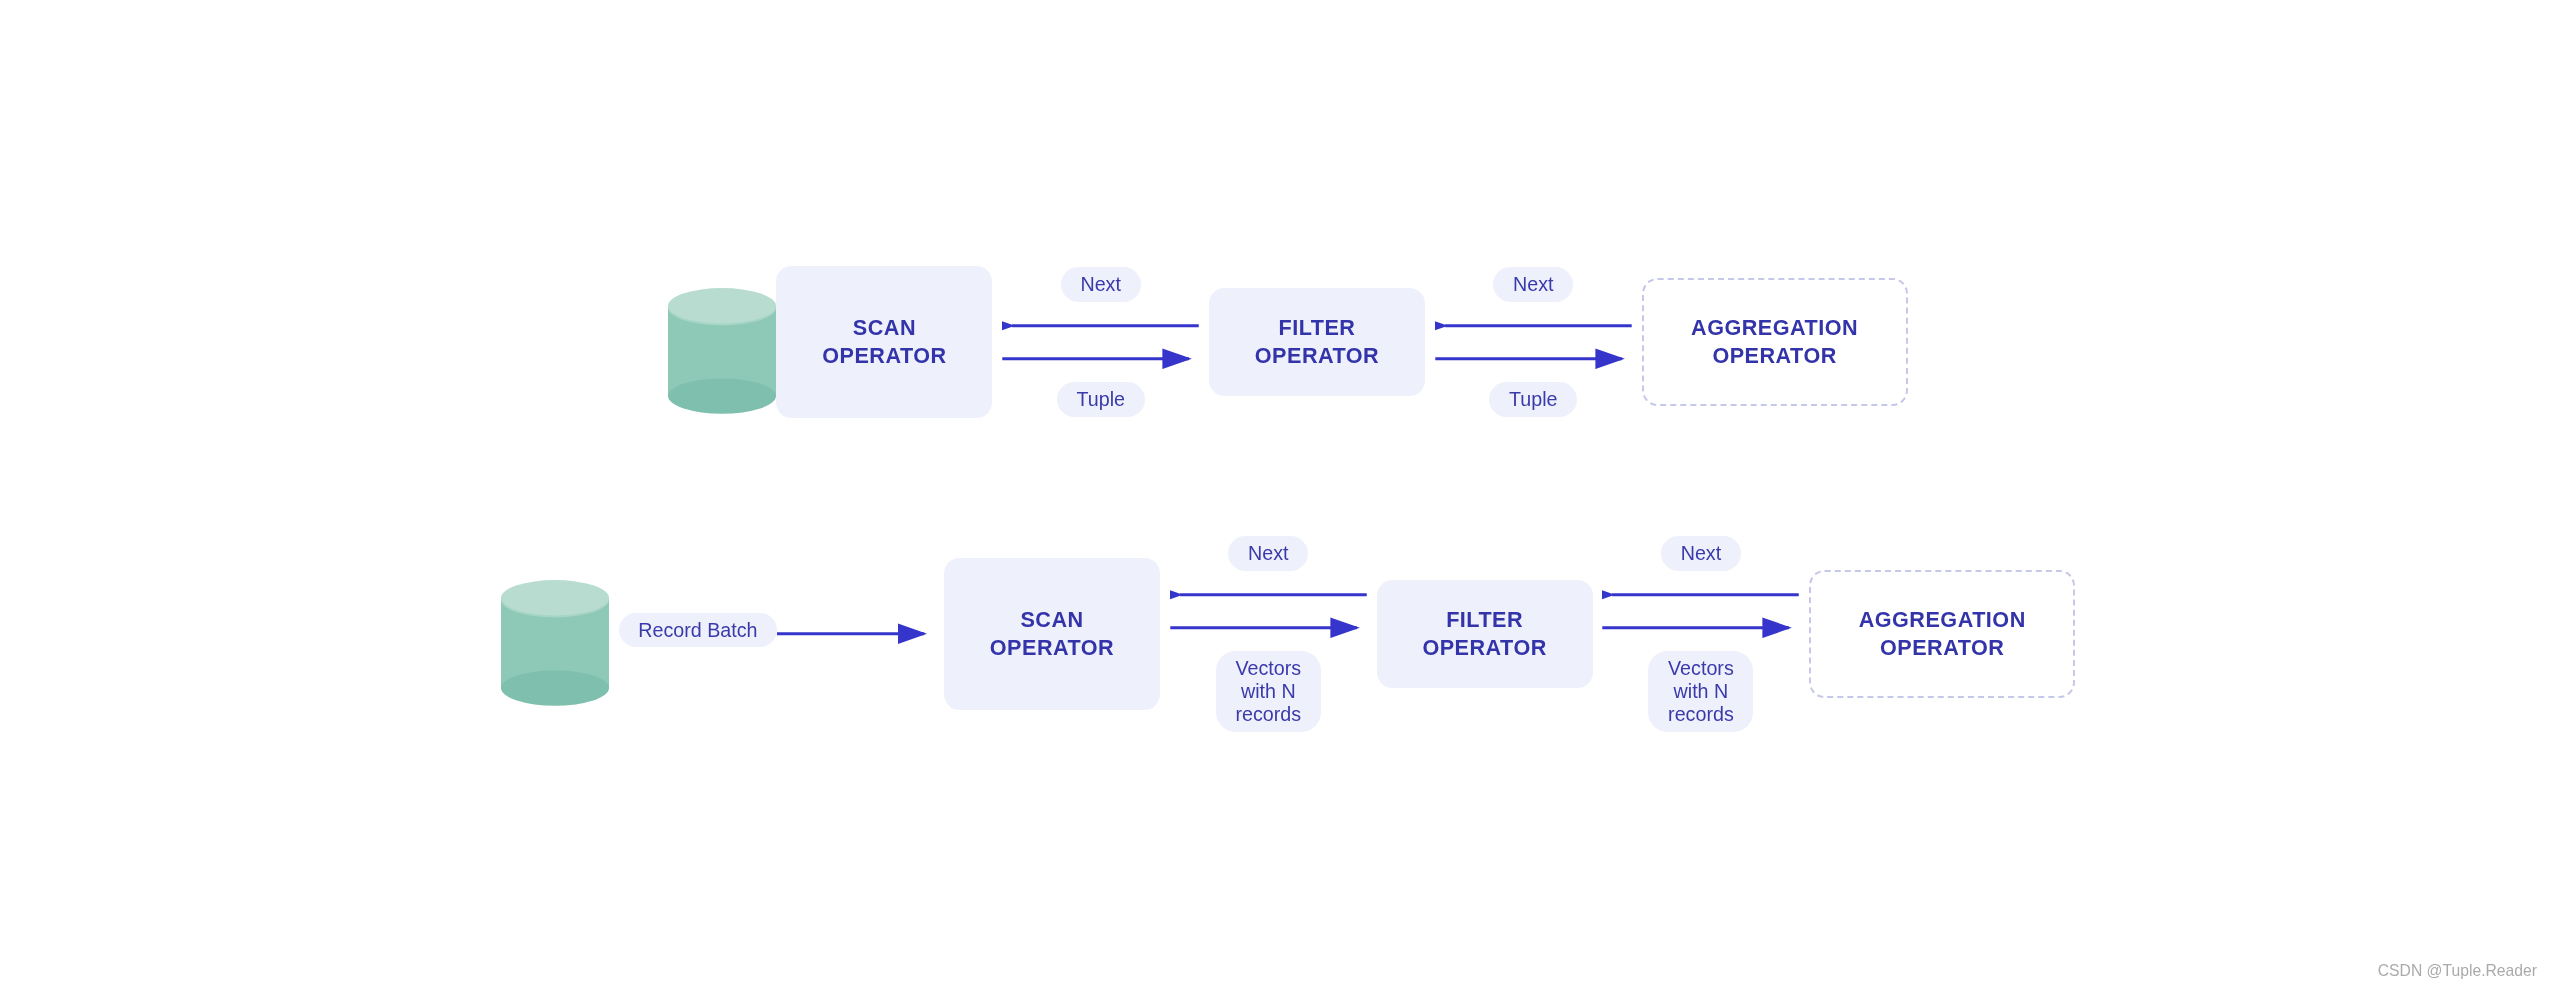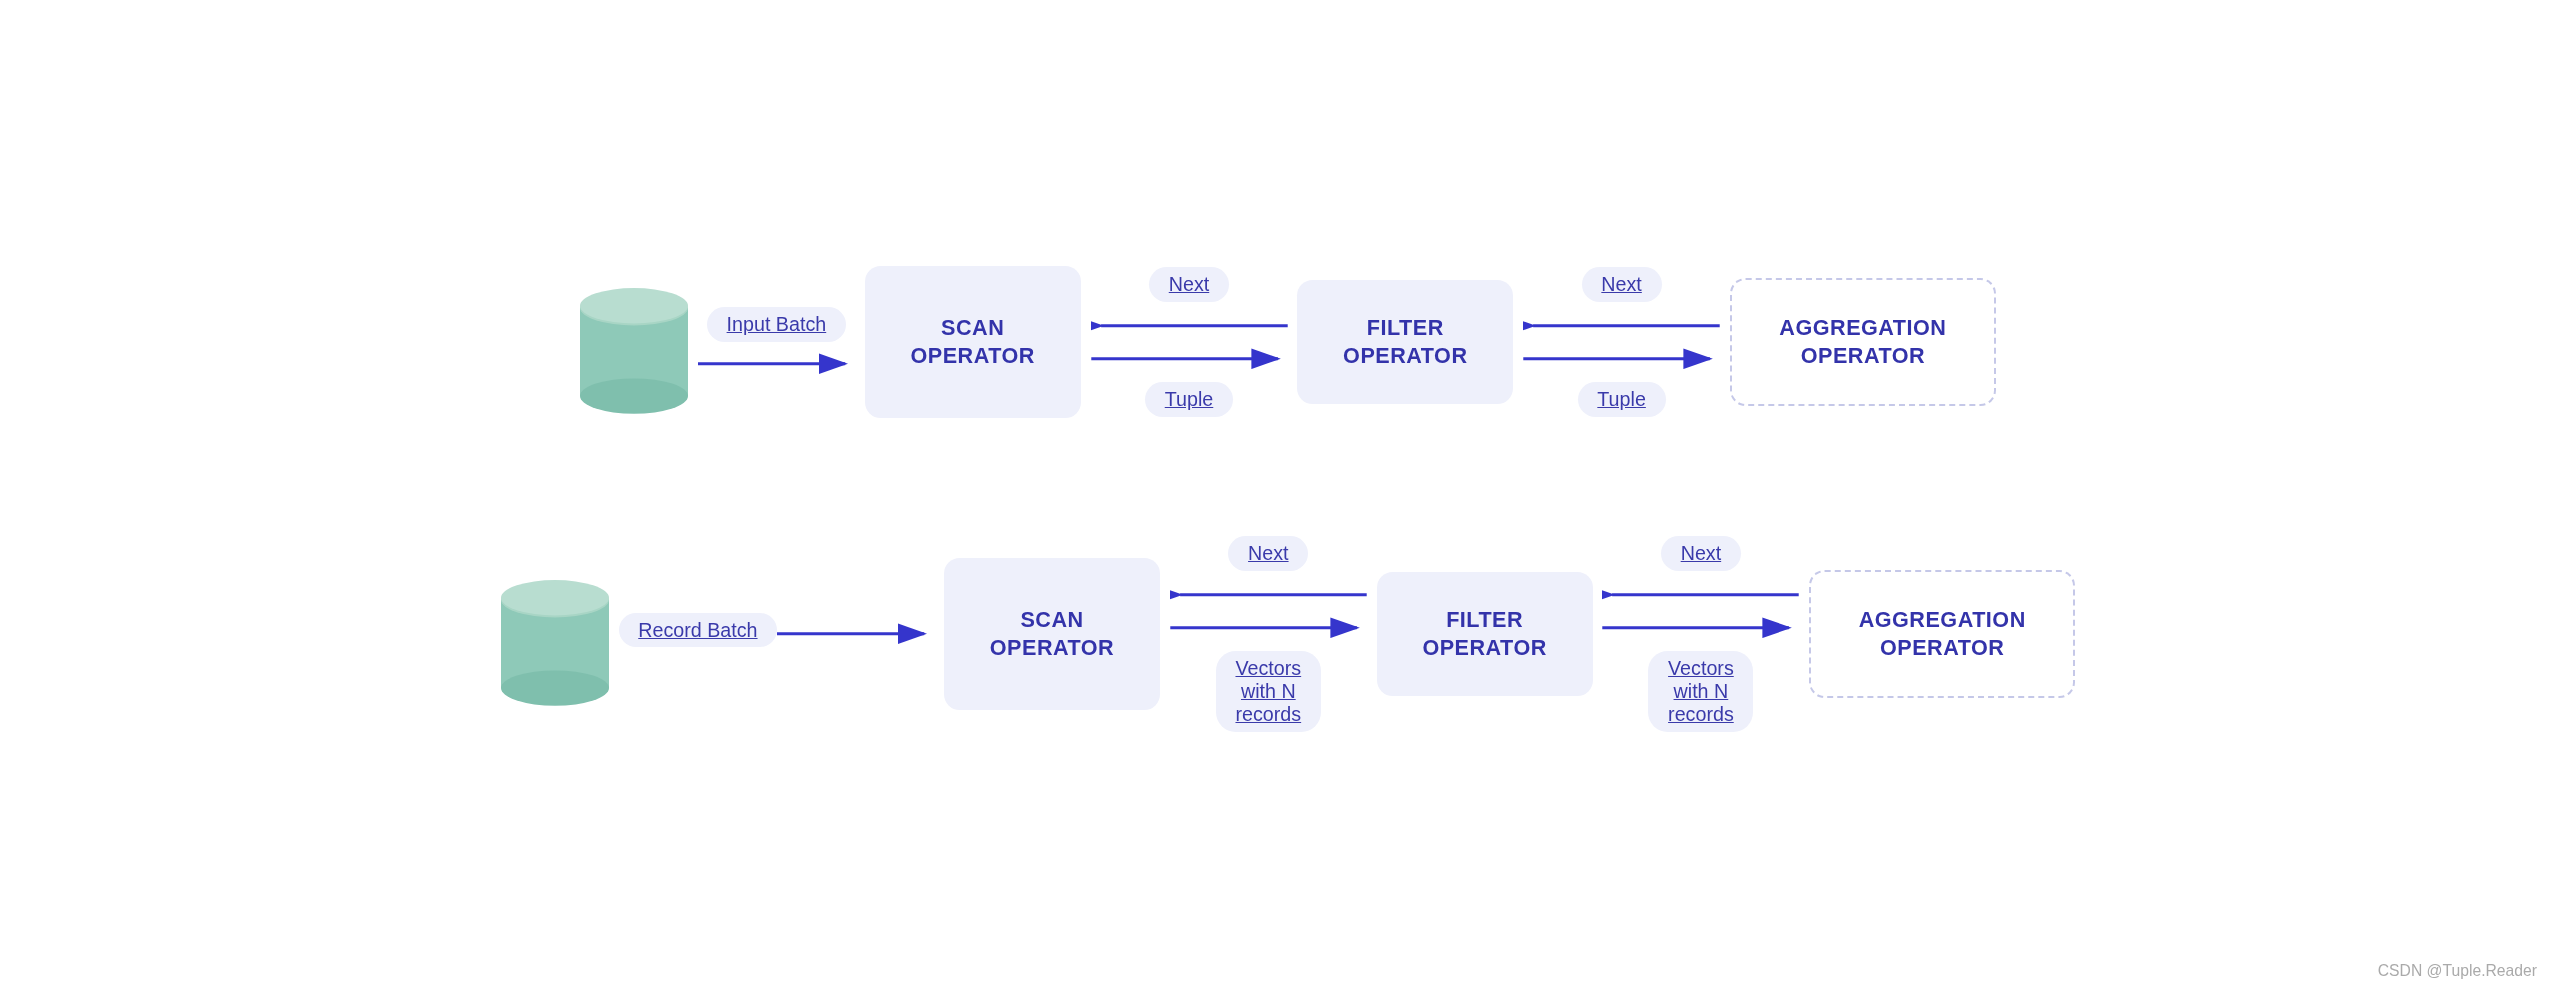--- a/index.html
+++ b/index.html
@@ -50,21 +50,21 @@
       flex-shrink: 0;
     }
 
     .operator-box.scan {
       width: 216px;
       height: 152px;
     }
 
     .operator-box.filter {
       width: 216px;
-      height: 124px;
+      height: 108px;
     }
 
     .operator-box.aggregation {
       width: 266px;
       height: 128px;
       border: 2px dashed #c5c8e8;
       background: transparent;
     }
 
     .operator-label {
@@ -79,21 +79,20 @@
     
     .pill-label {
       background: #eef0fb;
       color: #3a3aaa;
       border-radius: 19.7px;
       padding: 5.9px 19.7px;
       font-size: 19.7px;
       font-weight: 500;
       white-space: nowrap;
       display: inline-block;
-      text-decoration: underline;
     }
 
     
     .watermark {
       position: absolute;
       bottom: 17.7px;
       right: 39px;
       font-size: 15.7px;
       color: #aaaaaa;
     }
@@ -111,31 +110,20 @@
         <rect x="0" y="30" width="110" height="90" rx="0" fill="#8ec9b8"></rect>
 
         <ellipse cx="55" cy="120" rx="55" ry="18" fill="#7fbfad"></ellipse>
 
         <ellipse cx="55" cy="30" rx="55" ry="18" fill="#a8d5c5"></ellipse>
 
         <ellipse cx="55" cy="28" rx="55" ry="18" fill="#b8ddd0"></ellipse>
       </svg>
     </div>
 
-    <div style="display:flex; flex-direction:column; align-items:center; position:relative; margin: 0 9.8px; flex-shrink:0;">
-      <span class="pill-label" style="margin-bottom:7.9px;">Input Batch</span>
-      <svg width="157" height="27.5" viewBox="0 0 160 28">
-        <defs>
-          <marker id="ah1" markerWidth="10" markerHeight="7" refX="9" refY="3.5" orient="auto">
-            <polygon points="0 0, 10 3.5, 0 7" fill="#3535cc"></polygon>
-          </marker>
-        </defs>
-        <line x1="0" y1="14" x2="150" y2="14" stroke="#3535cc" stroke-width="3" marker-end="url(#ah1)"></line>
-      </svg>
-    </div>
 
     <div class="operator-box scan">
       <span class="operator-label">SCAN<br>OPERATOR</span>
     </div>
 
     <div style="display:flex; flex-direction:column; align-items:center; margin: 0 9.8px; flex-shrink:0; gap:5.9px;">
 
       <span class="pill-label" style="margin-bottom:3.9px;">Next</span>
 
       <svg width="197" height="27.5" viewBox="0 0 200 28">

